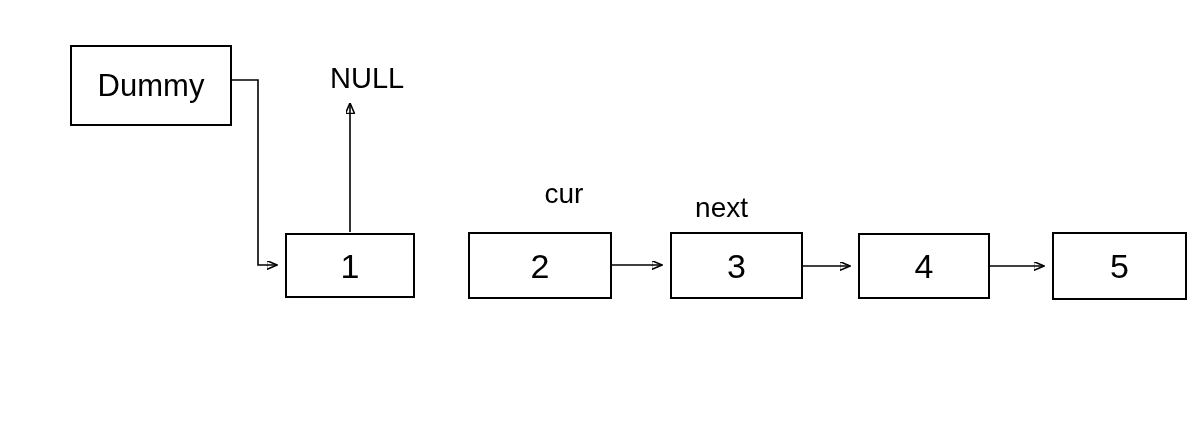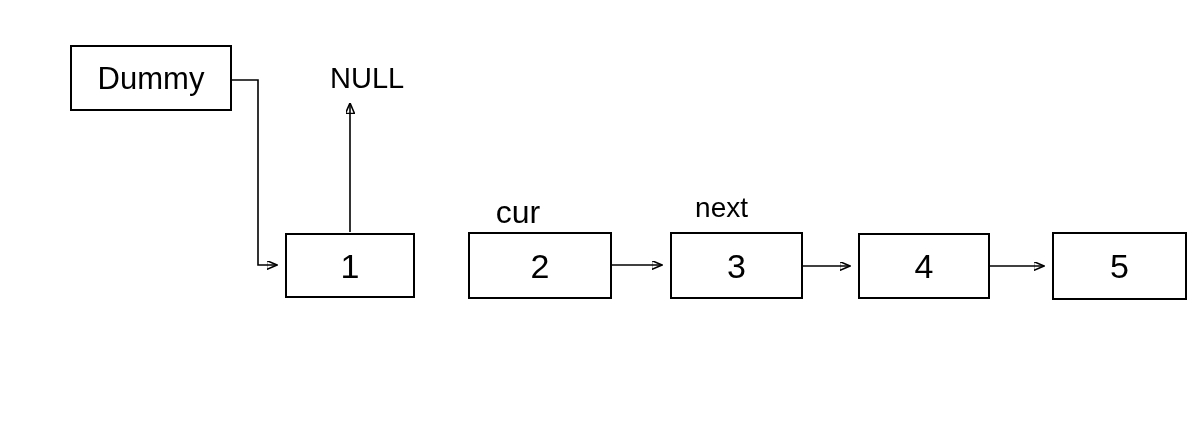--- a/index.html
+++ b/index.html
@@ -31,35 +31,35 @@
     box-sizing: border-box;
     border: 2px solid #000000;
     background: #ffffff;
     display: flex;
     align-items: center;
     justify-content: center;
     color: #000000;
     font-size: 34px;
     line-height: 1;
   }
-  .box.dummy { left: 70px;  top: 45px;  width: 162px; height: 66px; font-size: 31px; }
+  .box.dummy { left: 70px;  top: 45px;  width: 162px; height: 81px; font-size: 31px; }
   .box.n1    { left: 285px; top: 233px; width: 130px; height: 65px; }
   .box.n2    { left: 468px; top: 232px; width: 144px; height: 67px; }
   .box.n3    { left: 670px; top: 232px; width: 133px; height: 67px; }
   .box.n4    { left: 858px; top: 233px; width: 132px; height: 66px; }
   .box.n5    { left: 1052px; top: 232px; width: 135px; height: 68px; }
   .lbl {
     position: absolute;
     color: #000000;
     text-align: center;
     line-height: 1;
     white-space: nowrap;
   }
   .lbl.null { left: 330px; top: 64px;  width: 70px; font-size: 29px; }
-  .lbl.cur  { left: 483px; top: 180px; width: 70px; font-size: 32px; margin-top: 16px; }
+  .lbl.cur  { left: 529px; top: 180px; width: 70px; font-size: 28px; }
   .lbl.next { left: 678px; top: 194px; width: 70px; font-size: 28px; text-align: right; }
 </style>
 </head>
 <body>
 
 <div class="stage">
 
   <svg class="wires" width="1198" height="440" viewBox="0 0 1198 440" aria-hidden="true">
     <defs>
       <marker id="arrowhead" markerWidth="11" markerHeight="9" refX="9.5" refY="4.5" orient="auto" markerUnits="userSpaceOnUse">

